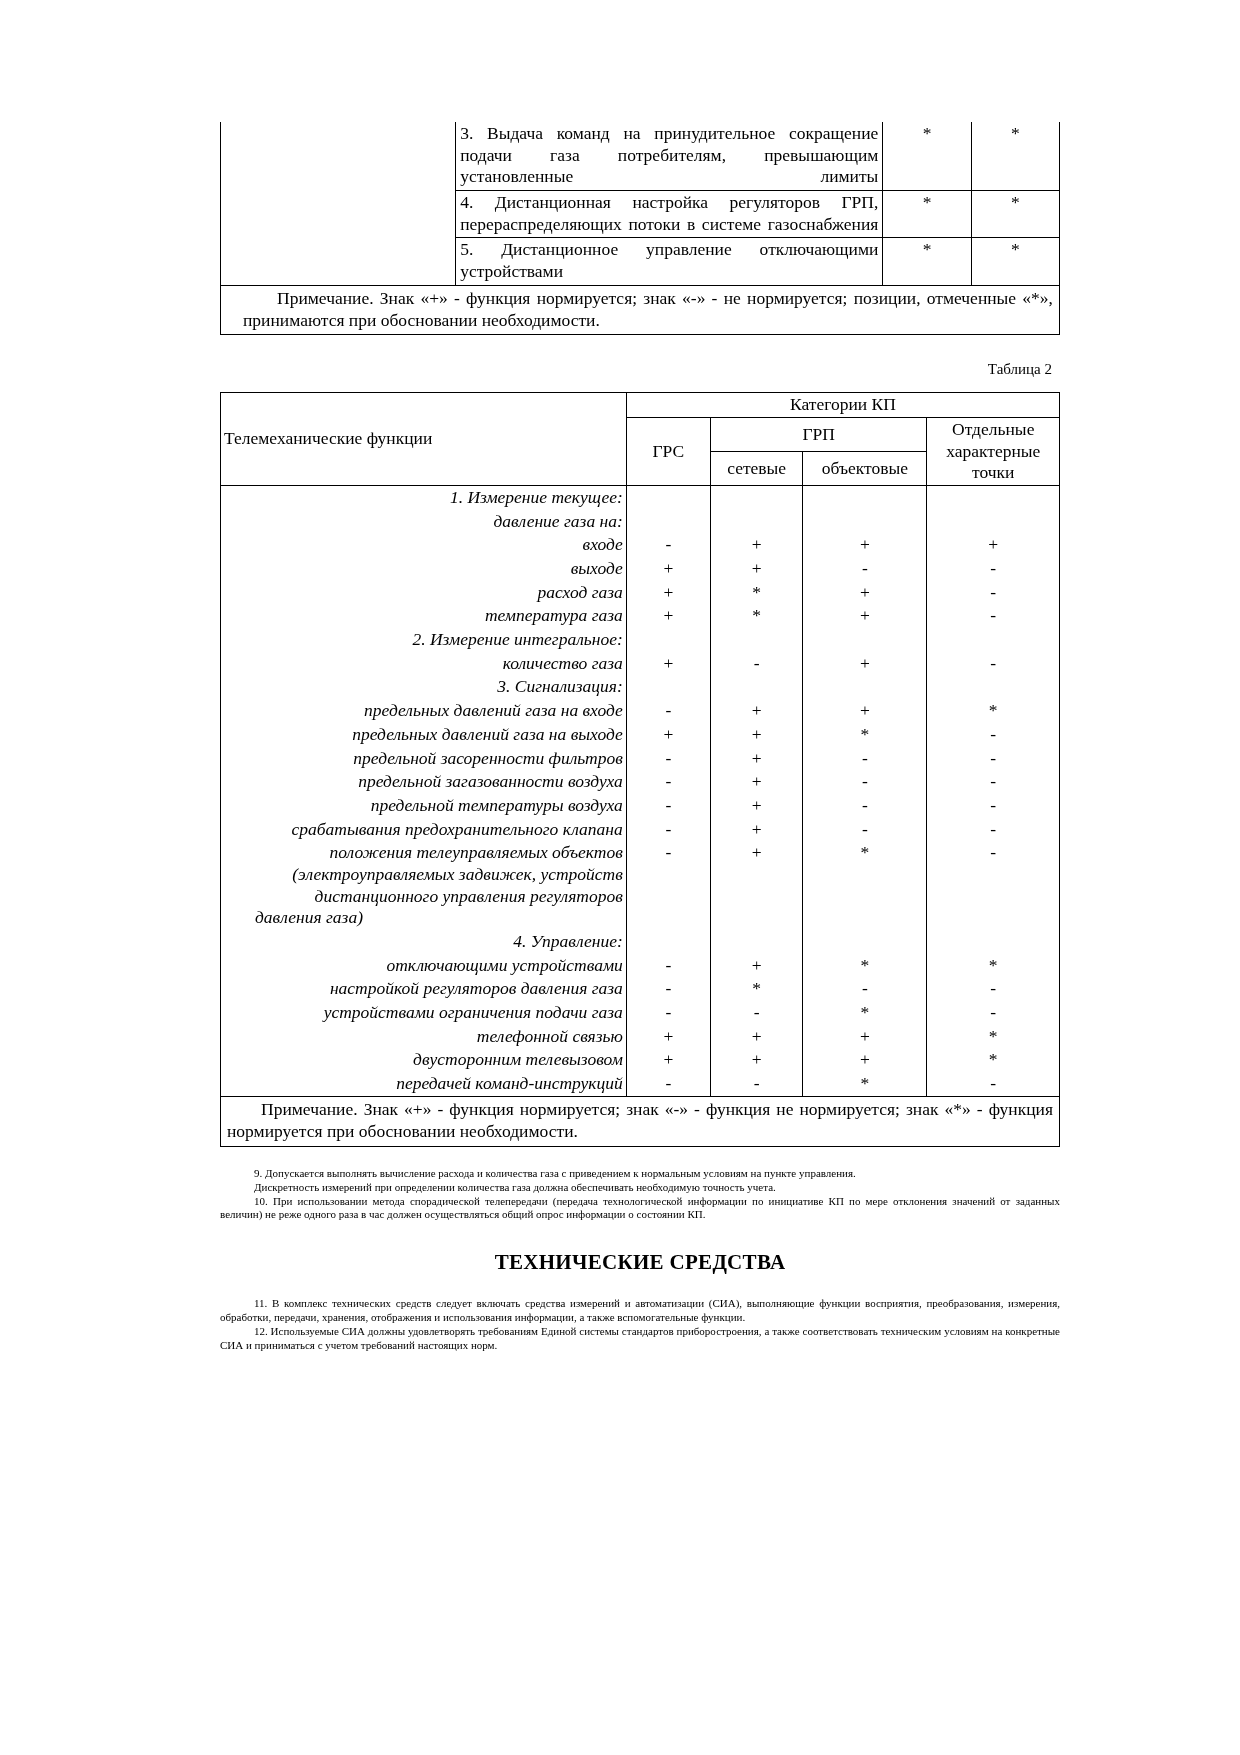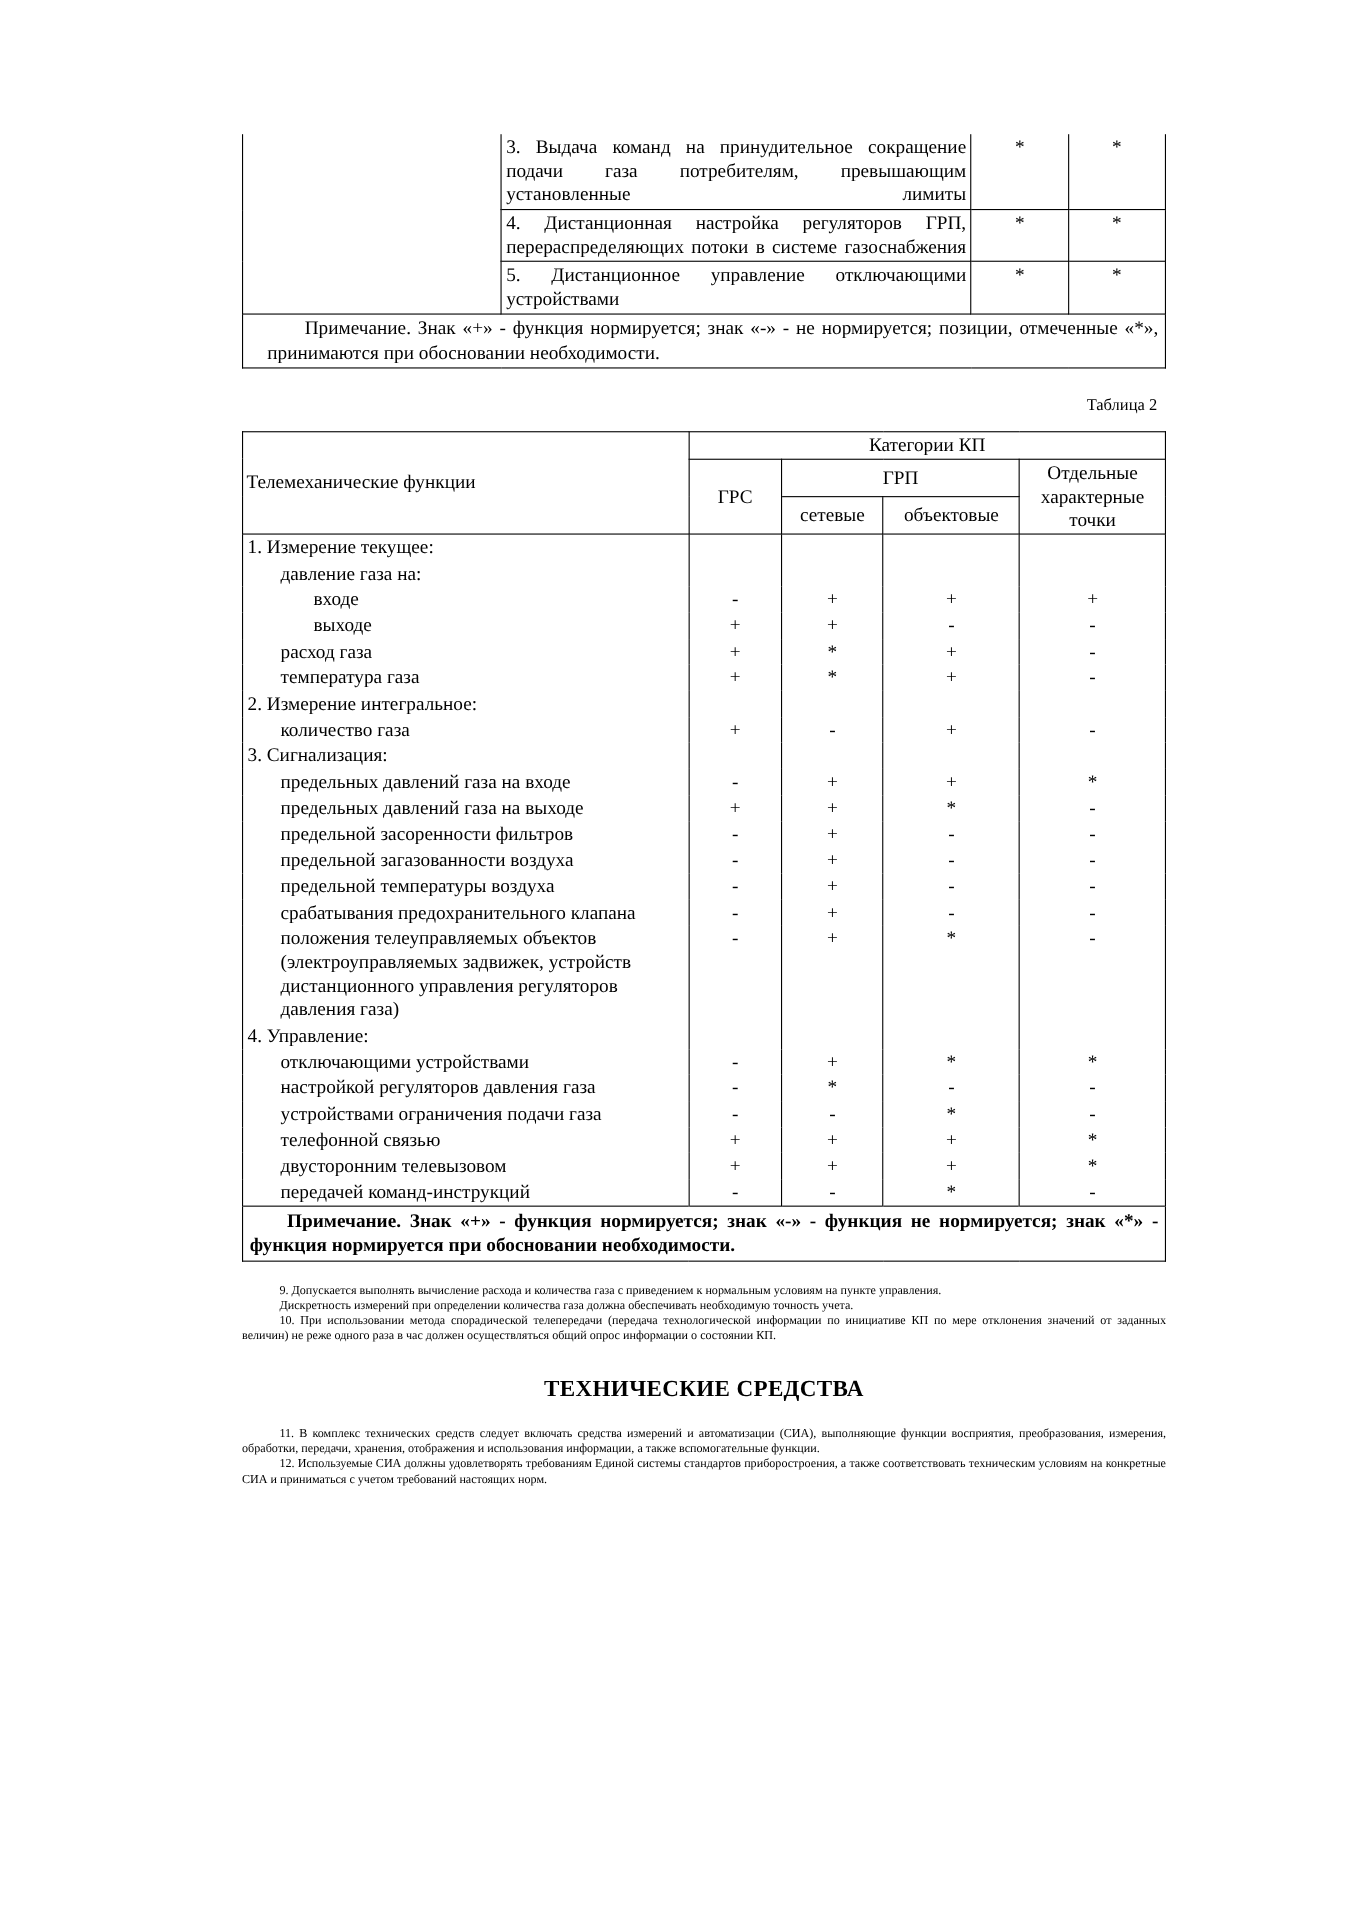--- a/index.html
+++ b/index.html
@@ -72,32 +72,31 @@
   
   .t2 { table-layout: fixed; }
   .t2 th, .t2 td { padding: 1px 3px; }
   .t2 .col-func { width: 386px; }
   .t2 .col-grs  { width: 80px; }
   .t2 .col-net  { width: 88px; }
   .t2 .col-obj  { width: 118px; }
   .t2 .col-sep  { width: 126px; }
   .t2 th { text-align: center; vertical-align: middle; font-weight: normal; }
   .t2 td.val { text-align: center; vertical-align: top; }
-  .t2 td.lbl { text-align: left; vertical-align: top; padding-left: 4px; }
+  .t2 td.lbl { text-align: right; vertical-align: top; padding-left: 4px; font-style: italic; }
   .t2 .hdr-func { vertical-align: middle; text-align: left; }
   .t2 .row td { border-top: none; border-bottom: none; height: 21px; }
   .t2 .firstrow td { border-top: 1.4px solid #000; }
   .t2 .lastrow td { border-bottom: none; }
   .t2 .note-row td {
     border-top: 1.4px solid #000;
     text-align: justify;
     text-align-last: left;
     padding: 2px 6px 3px 6px;
     line-height: 1.25;
-    font-weight: bold;
   }
   .ind1 { padding-left: 34px !important; }
   .ind2 { padding-left: 64px !important; }
   .just2 {
     text-align: justify;
     text-align-last: justify;
     -moz-text-align-last: justify;
   }
   .just2.ll { text-align-last: left; -moz-text-align-last: left; }
 

